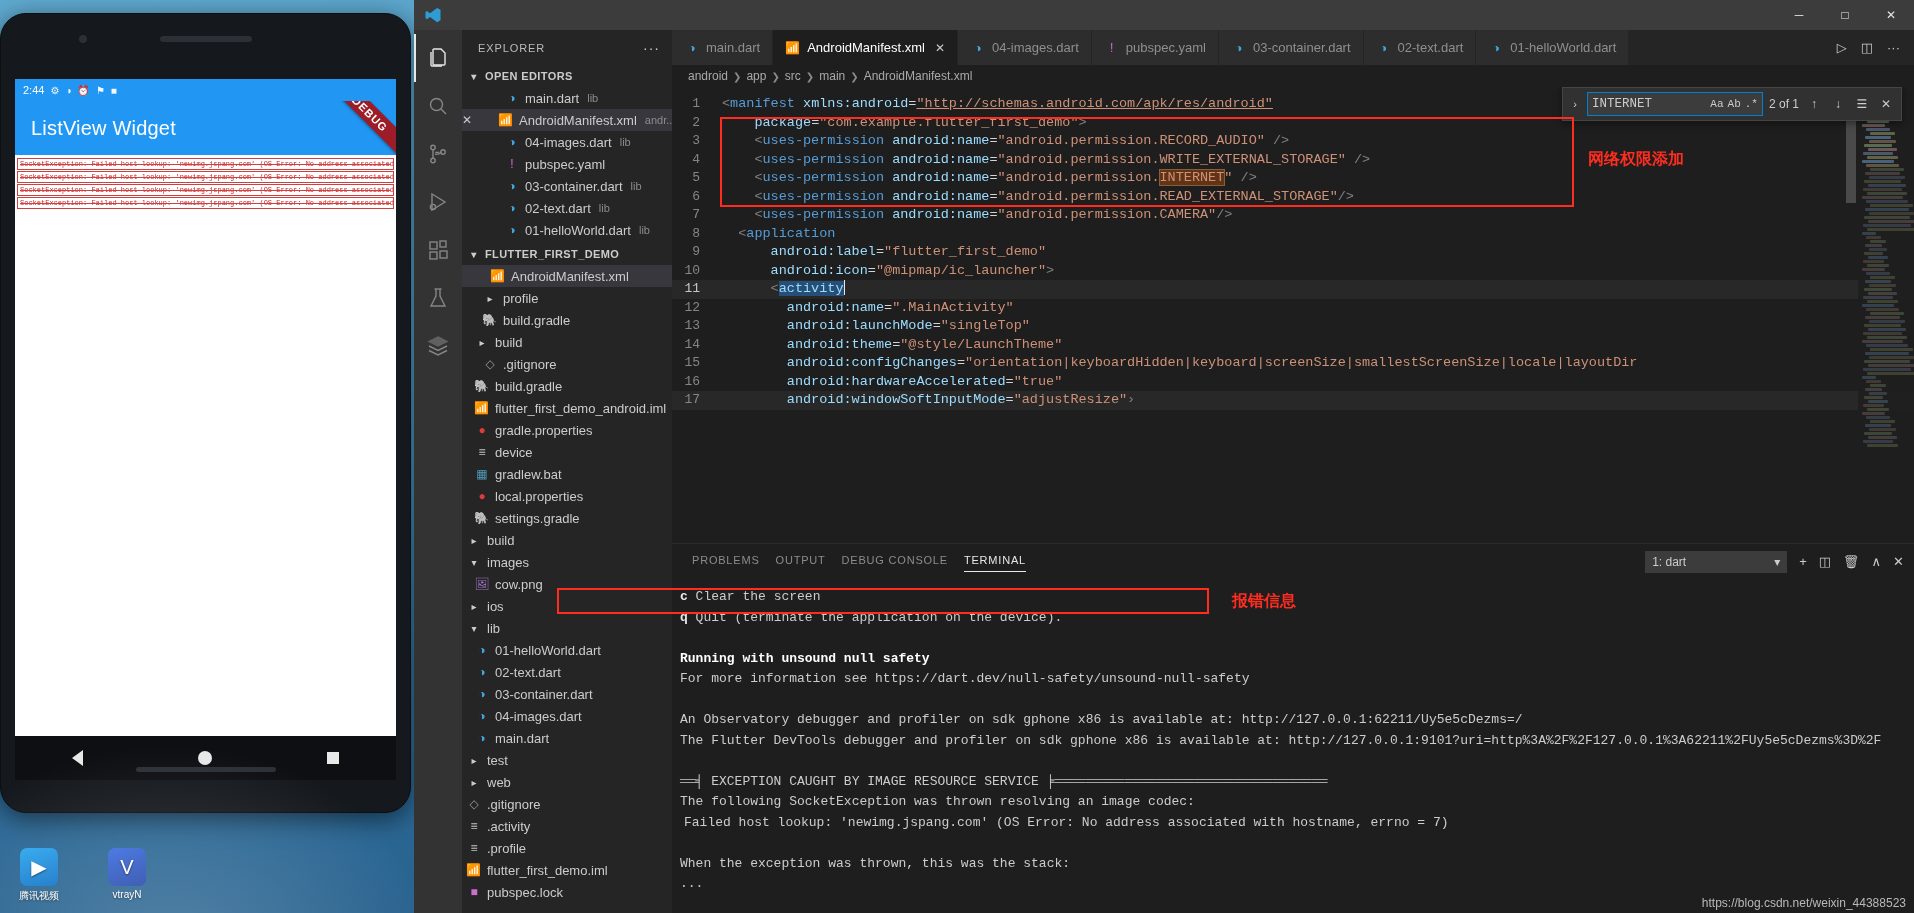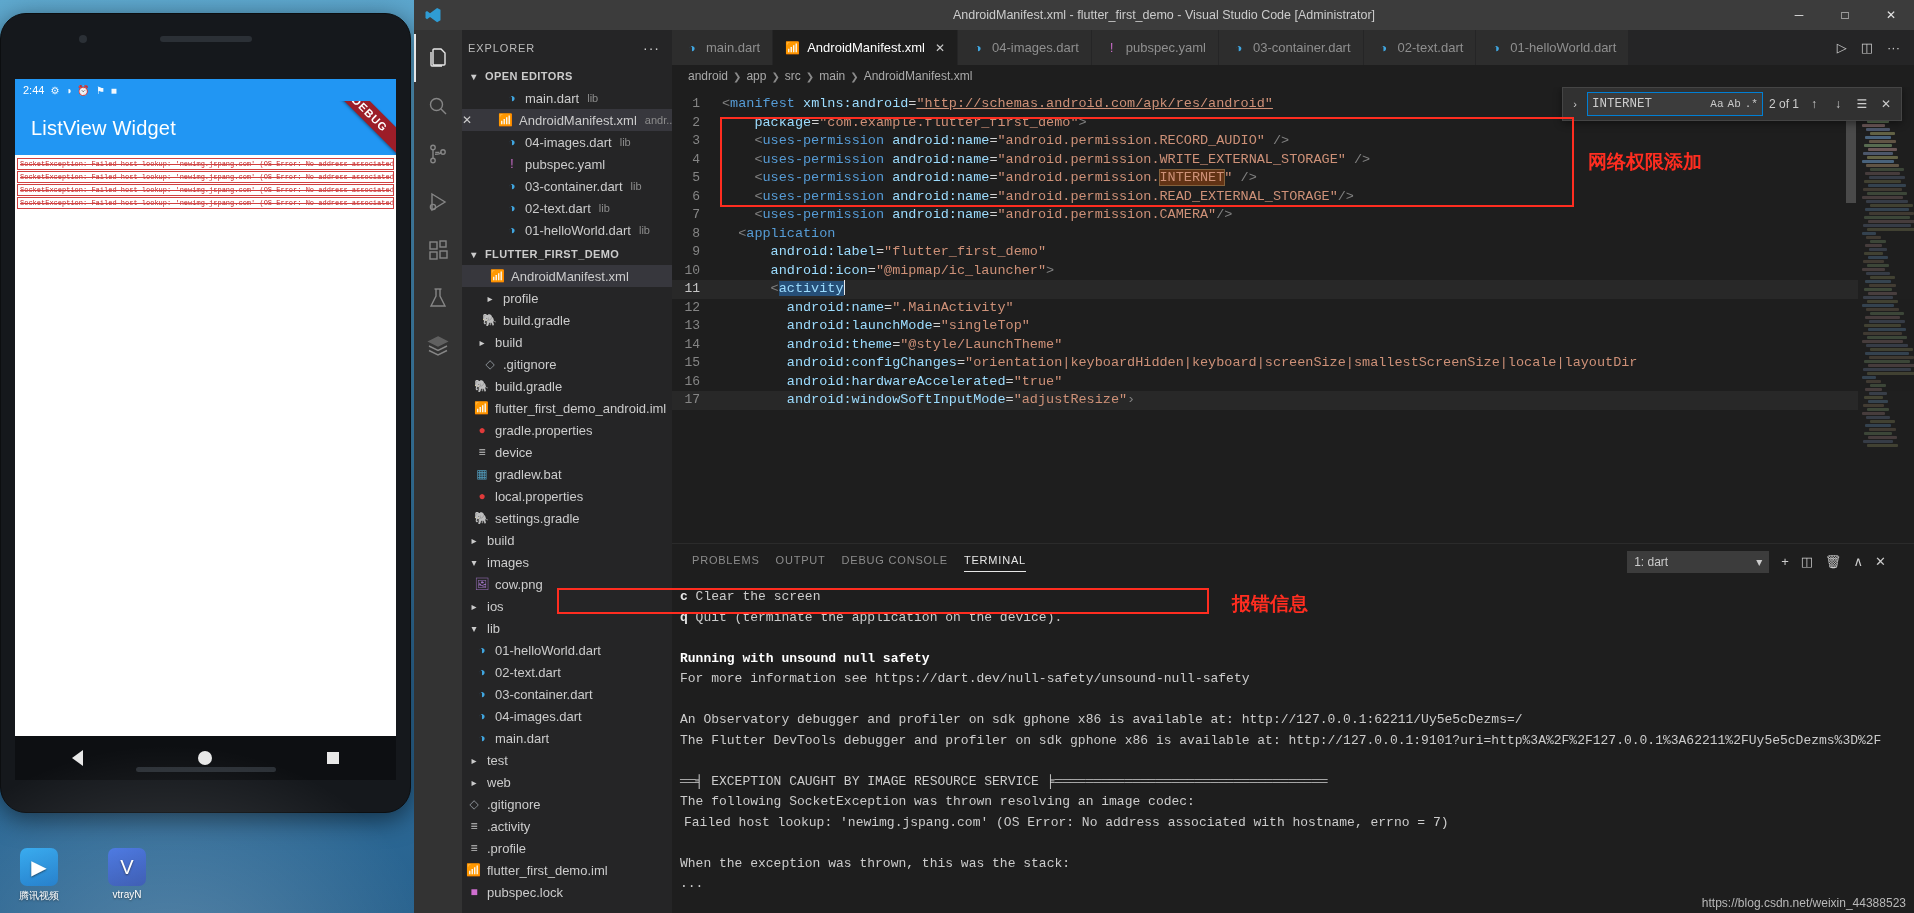--- a/index.html
+++ b/index.html
@@ -132,21 +132,21 @@
   }
   .act-item.active { color:#e7e7e7; }
   .act-item.active:before {
     content:""; position:absolute; left:0; top:0; bottom:0; width:2px; background:#e7e7e7;
   }
 
   
   .sidebar { width:210px; background:#252526; flex:0 0 210px; display:flex; flex-direction:column; overflow:hidden; }
   .sb-header {
     height:35px; display:flex; align-items:center; justify-content:space-between;
-    padding:0 12px 0 6px; font-size:11px; letter-spacing:.9px; color:#bbbbbb; text-transform:uppercase;
+    padding:0 12px 0 16px; font-size:11px; letter-spacing:.9px; color:#bbbbbb; text-transform:uppercase;
   }
   .sb-dots { color:#cccccc; font-size:14px; letter-spacing:1px; }
   .sec-header {
     height:22px; display:flex; align-items:center; gap:3px; padding-left:4px;
     font-size:11px; font-weight:bold; letter-spacing:.4px; color:#cccccc;
   }
   .chev { display:inline-block; width:16px; text-align:center; font-size:10px; color:#cccccc; }
   .tree-row {
     height:22px; display:flex; align-items:center; gap:5px; font-size:13px; color:#cccccc;
     white-space:nowrap; overflow:hidden; padding-right:4px;
@@ -232,31 +232,31 @@
   .v-scroll {
     position:absolute; right:56px; top:0; width:14px; bottom:0;
   }
   .v-thumb { position:absolute; right:2px; top:6px; width:10px; height:110px; background:#4a4a4a; border-radius:0; }
 
   
   .anno-box {
     position:absolute; border:2px solid #ff2d20; pointer-events:none; z-index:6;
   }
   .anno-text {
-    position:absolute; color:#ff2d20; font-size:19px; font-weight:bold; z-index:6;
+    position:absolute; color:#ff2d20; font-size:16px; font-weight:bold; z-index:6;
     font-family:Liberation Mono, monospace;
   }
 
   
   .panel { height:370px; flex:0 0 370px; background:#1e1e1e; display:flex; flex-direction:column; border-top:1px solid #2b2b2b; }
   .panel-tabs { height:35px; display:flex; align-items:center; gap:16px; padding-left:20px; flex:0 0 35px; }
   .ptab { font-size:11px; letter-spacing:.8px; color:#8c8c8c; text-transform:uppercase; position:relative; padding-bottom:4px; }
   .ptab.active { color:#e7e7e7; }
   .ptab.active:after { content:""; position:absolute; left:0; right:0; bottom:-2px; height:1px; background:#e7e7e7; }
-  .panel-actions { margin-left:auto; display:flex; align-items:center; gap:12px; padding-right:28px; color:#cccccc; }
+  .panel-actions { margin-left:auto; display:flex; align-items:center; gap:12px; padding-right:10px; color:#cccccc; }
   .term-select {
     height:22px; background:#3c3c3c; border:1px solid #3c3c3c; color:#cccccc;
     display:flex; align-items:center; justify-content:space-between; padding:0 6px;
     width:142px; font-size:12px;
   }
   .term-body {
     flex:1; overflow:hidden; padding: 8px 0 0 8px;
     font-family:"Liberation Mono", monospace; font-size:13px; line-height:20.5px;
     color:#cccccc; white-space:pre;
   }
@@ -341,21 +341,20 @@
   </div>
 
   <div class="vscode">
 
     <div class="titlebar">
       <div class="vsc-logo">
         <svg width="18" height="18" viewBox="0 0 24 24">
             <path d="M17.5 2.5 L22 5 v14 l-4.5 2.5 L8 14.5 L4 17.5 L2 16 V8 l2-1.5 L8 9.5 Z" fill="#2f9cd4"></path>
           </svg>
       </div>
-      <div class="title-center">AndroidManifest.xml - flutter_first_demo - Visual Studio Code [Administrator]</div>
       <div class="win-ctrls">
         <div class="win-btn">─</div>
         <div class="win-btn">□</div>
         <div class="win-btn close">✕</div>
       </div>
     </div>
 
     <div class="body-row">
 
       <div class="activitybar">

